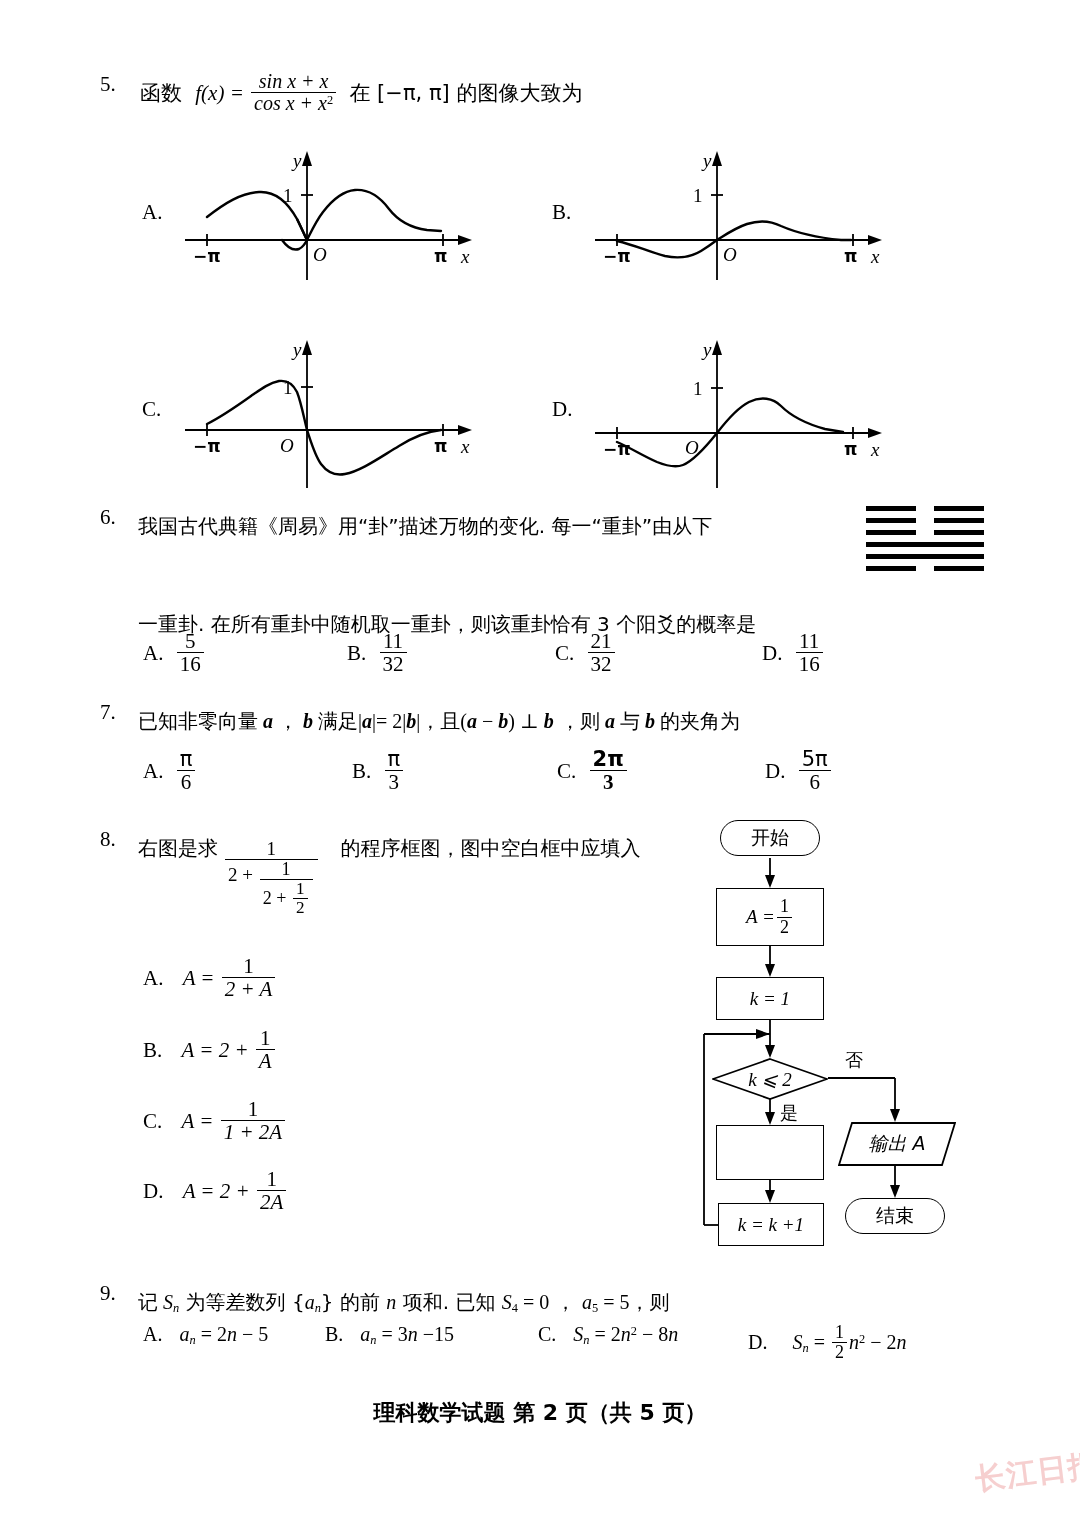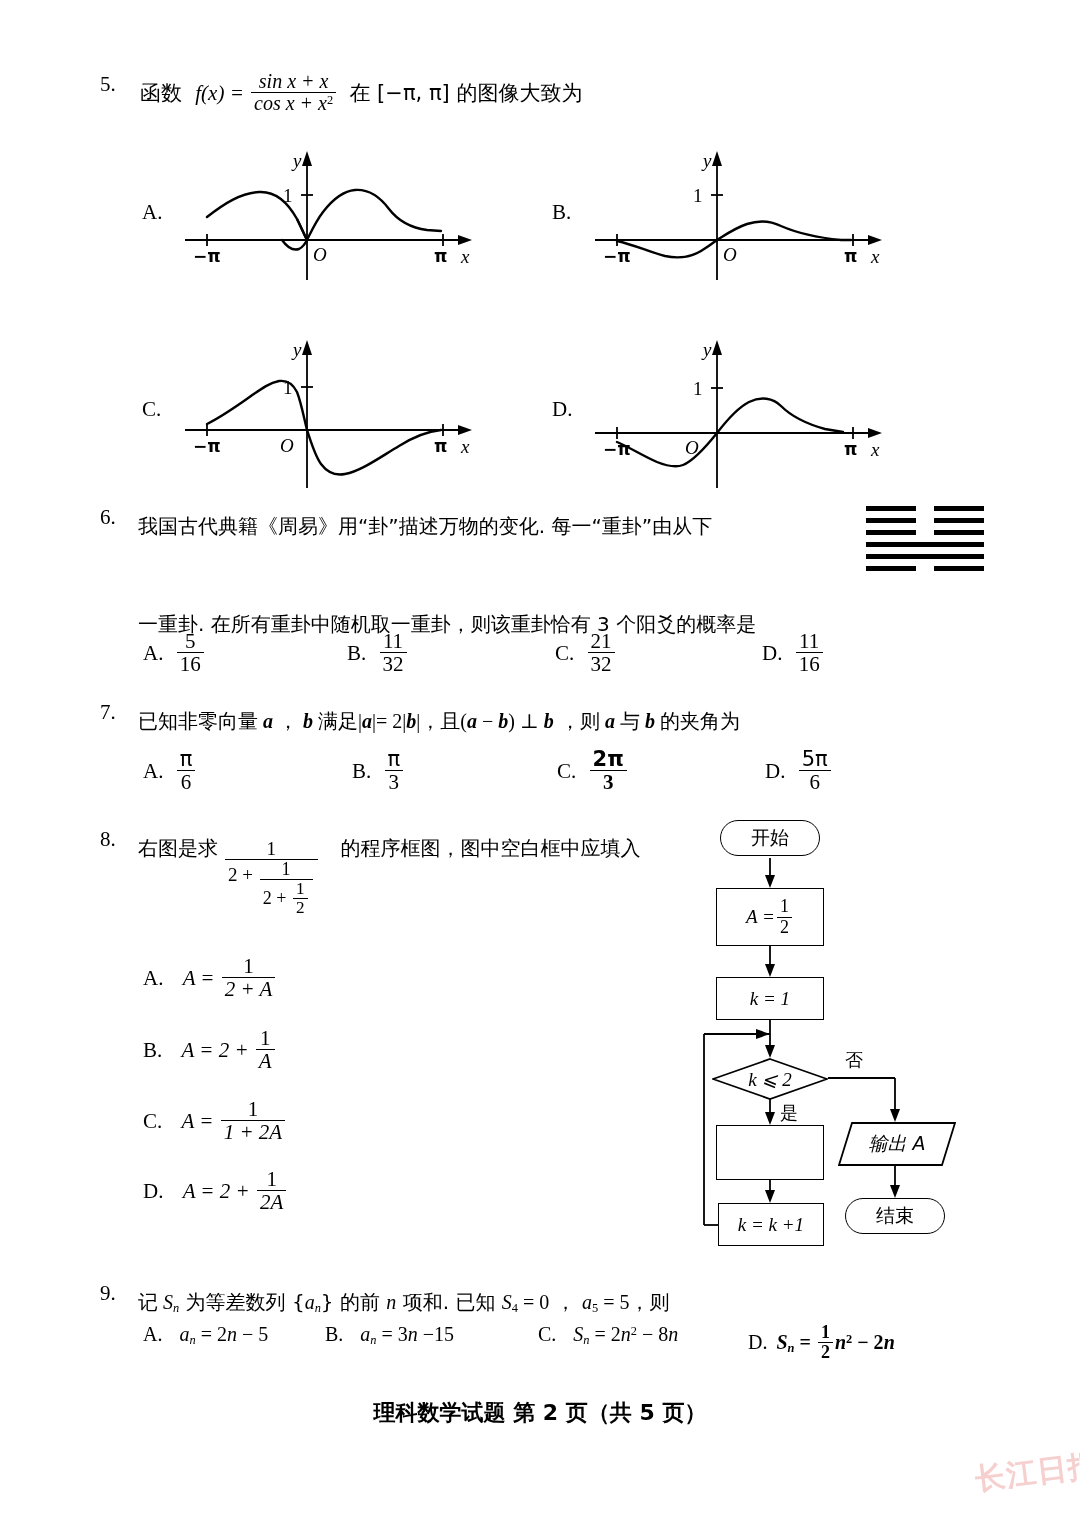--- a/index.html
+++ b/index.html
@@ -473,20 +473,20 @@
   <div class="opt" style="left:325px; top:1323px; font-size:20px;">
     <span class="optlabel">B.</span>
     <span style="margin-left:12px;"><span class="mi">a</span><span class="sub">n</span><span class="mn"> = 3</span><span class="mi">n</span><span class="mn"> −15</span></span>
   </div>
   <div class="opt" style="left:538px; top:1323px; font-size:20px;">
     <span class="optlabel">C.</span>
     <span style="margin-left:12px;"><span class="mi">S</span><span class="sub">n</span><span class="mn"> = 2</span><span class="mi">n</span><span class="sup">2</span><span class="mn"> − 8</span><span class="mi">n</span></span>
   </div>
   <div class="opt" style="left:748px; top:1323px; font-size:20px;">
     <span class="optlabel">D.</span>
-    <span style="margin-left:4px;font-weight:bold;"><span class="mi">S</span><span class="sub">n</span><span class="mn"> = </span><span class="frac" style="font-size:18px;"><span class="num">1</span><span class="den">2</span></span><span class="mi">n</span><span class="sup">2</span><span class="mn"> − 2</span><span class="mi">n</span></span>
+    <span style="margin-left:20px;"><span class="mi">S</span><span class="sub">n</span><span class="mn"> = </span><span class="frac" style="font-size:18px;"><span class="num">1</span><span class="den">2</span></span><span class="mi">n</span><span class="sup">2</span><span class="mn"> − 2</span><span class="mi">n</span></span>
   </div>
 
   <div class="footer cn" style="top:1398px;">理科数学试题 第 2 页（共 5 页）</div>
 
   <div class="watermark" style="left:975px; top:1452px;">长江日报</div>
 
 </div>
 
 </body></html>

